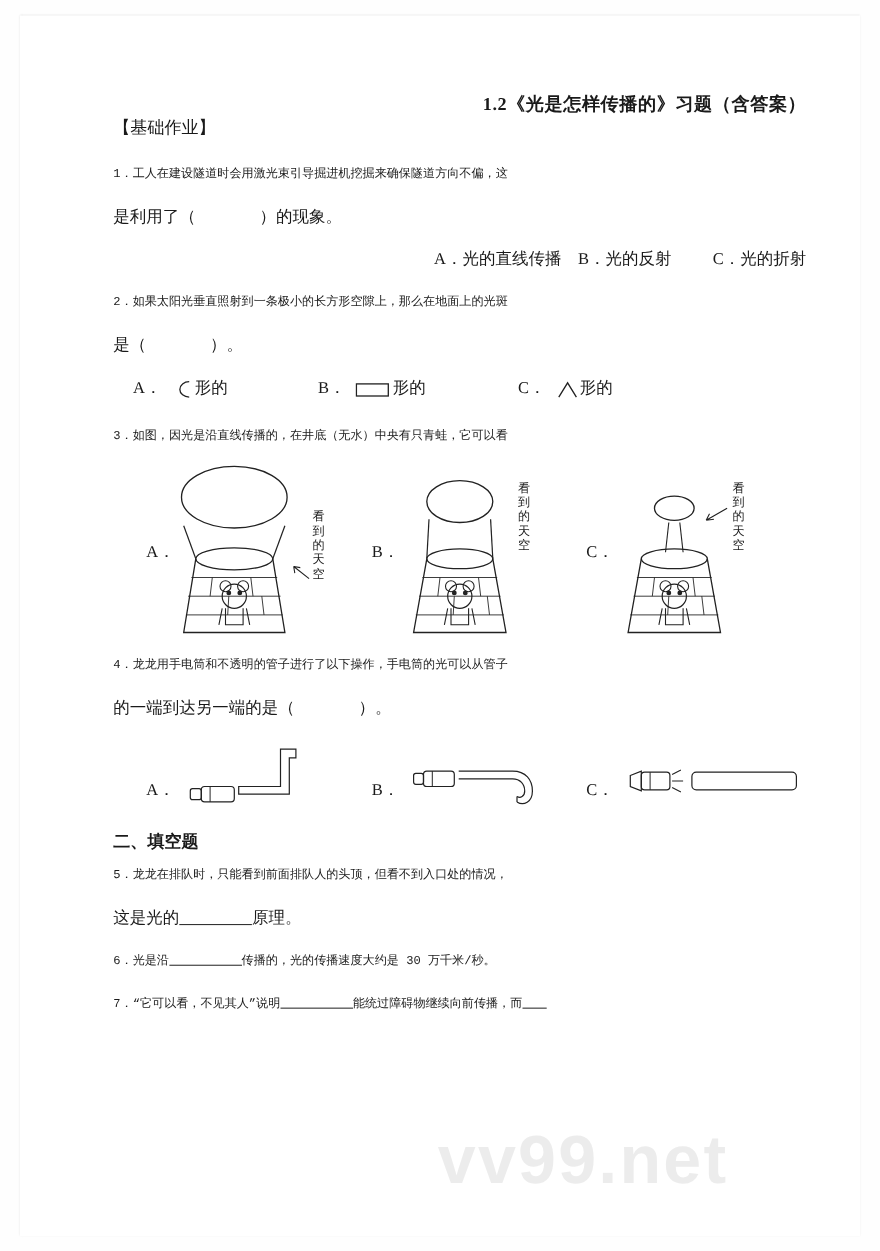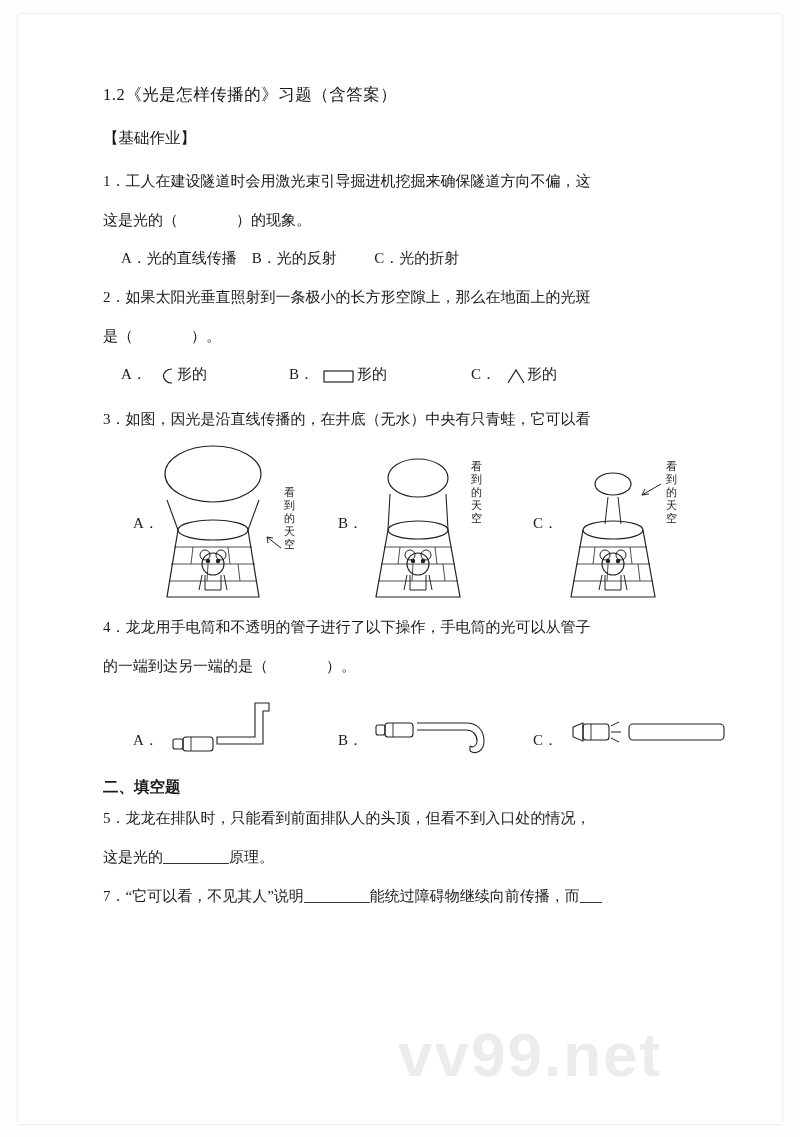--- a/index.html
+++ b/index.html
@@ -31,47 +31,48 @@
     background: #ffffff;
     box-shadow: 0 0 2px rgba(0,0,0,0.18);
   }
   .content {
     position: absolute;
     left: 85px;
     top: 70px;
     width: 630px;
   }
   .doc-title {
-    text-align: left;
+    text-align: right;
     font-size: 16.5px;
-    font-weight: normal;
+    font-weight: bold;
     letter-spacing: 0.5px;
-    margin-bottom: 22px;
   }
   .section-head {
     font-size: 15.5px;
     font-weight: normal;
     margin: 0 0 16px 0;
   }
   .q {
-    font-size: 15px;
+    font-size: 11px;
     line-height: 33px;
     margin: 0 0 6px 0;
     text-align: justify;
+    font-family: Liberation Mono, monospace;
   }
   .q-cont {
     font-size: 15px;
     line-height: 33px;
     margin: 0 0 6px 0;
   }
   .opts {
     font-size: 15px;
     line-height: 30px;
     margin: 0 0 8px 18px;
     white-space: pre;
+    text-align: right;
   }
   .blank {
     display: inline-block;
     border-bottom: 1px solid #333;
     min-width: 66px;
     height: 15px;
     vertical-align: -2px;
   }
   .blank.tiny { min-width: 22px; }
   .paren {
@@ -144,21 +145,21 @@
     <div class="content">
 
       <div class="doc-title">1.2《光是怎样传播的》习题（含答案）</div>
 
       <div class="section-head">【基础作业】</div>
 
       <div class="q">
         <span>1．</span><span>工人在建设隧道时会用激光束引导掘进机挖掘来确保隧道方向不偏，这</span>
       </div>
       <div class="q-cont">
-        <span>这是光的（</span><span class="paren"></span><span>）的现象。</span>
+        <span>是利用了（</span><span class="paren"></span><span>）的现象。</span>
       </div>
       <div class="opts">A．光的直线传播    B．光的反射          C．光的折射</div>
 
       <div class="q">
         <span>2．</span><span>如果太阳光垂直照射到一条极小的长方形空隙上，那么在地面上的光斑</span>
       </div>
       <div class="q-cont">
         <span>是（</span><span class="paren"></span><span>）。</span>
       </div>
 
@@ -321,20 +322,23 @@
 
       <div class="section-head" style="font-weight:bold; margin:6px 0 4px 0;">二、填空题</div>
 
       <div class="q">
         <span>5．</span><span>龙龙在排队时，只能看到前面排队人的头顶，但看不到入口处的情况，</span>
       </div>
       <div class="q-cont">
         <span>这是光的</span><span class="blank"></span><span>原理。</span>
       </div>
 
+      <div class="q">
+        <span>6．</span><span>光是沿</span><span class="blank"></span><span>传播的，光的传播速度大约是 30 万千米/秒。</span>
+      </div>
 
       <div class="q">
         <span>7．</span><span>“它可以看，不见其人”说明</span><span class="blank"></span><span>能统过障碍物继续向前传播，而</span><span class="blank tiny"></span>
       </div>
 
     </div>
 
     <div class="watermark">vv99.net</div>
   </div>
 </div>

